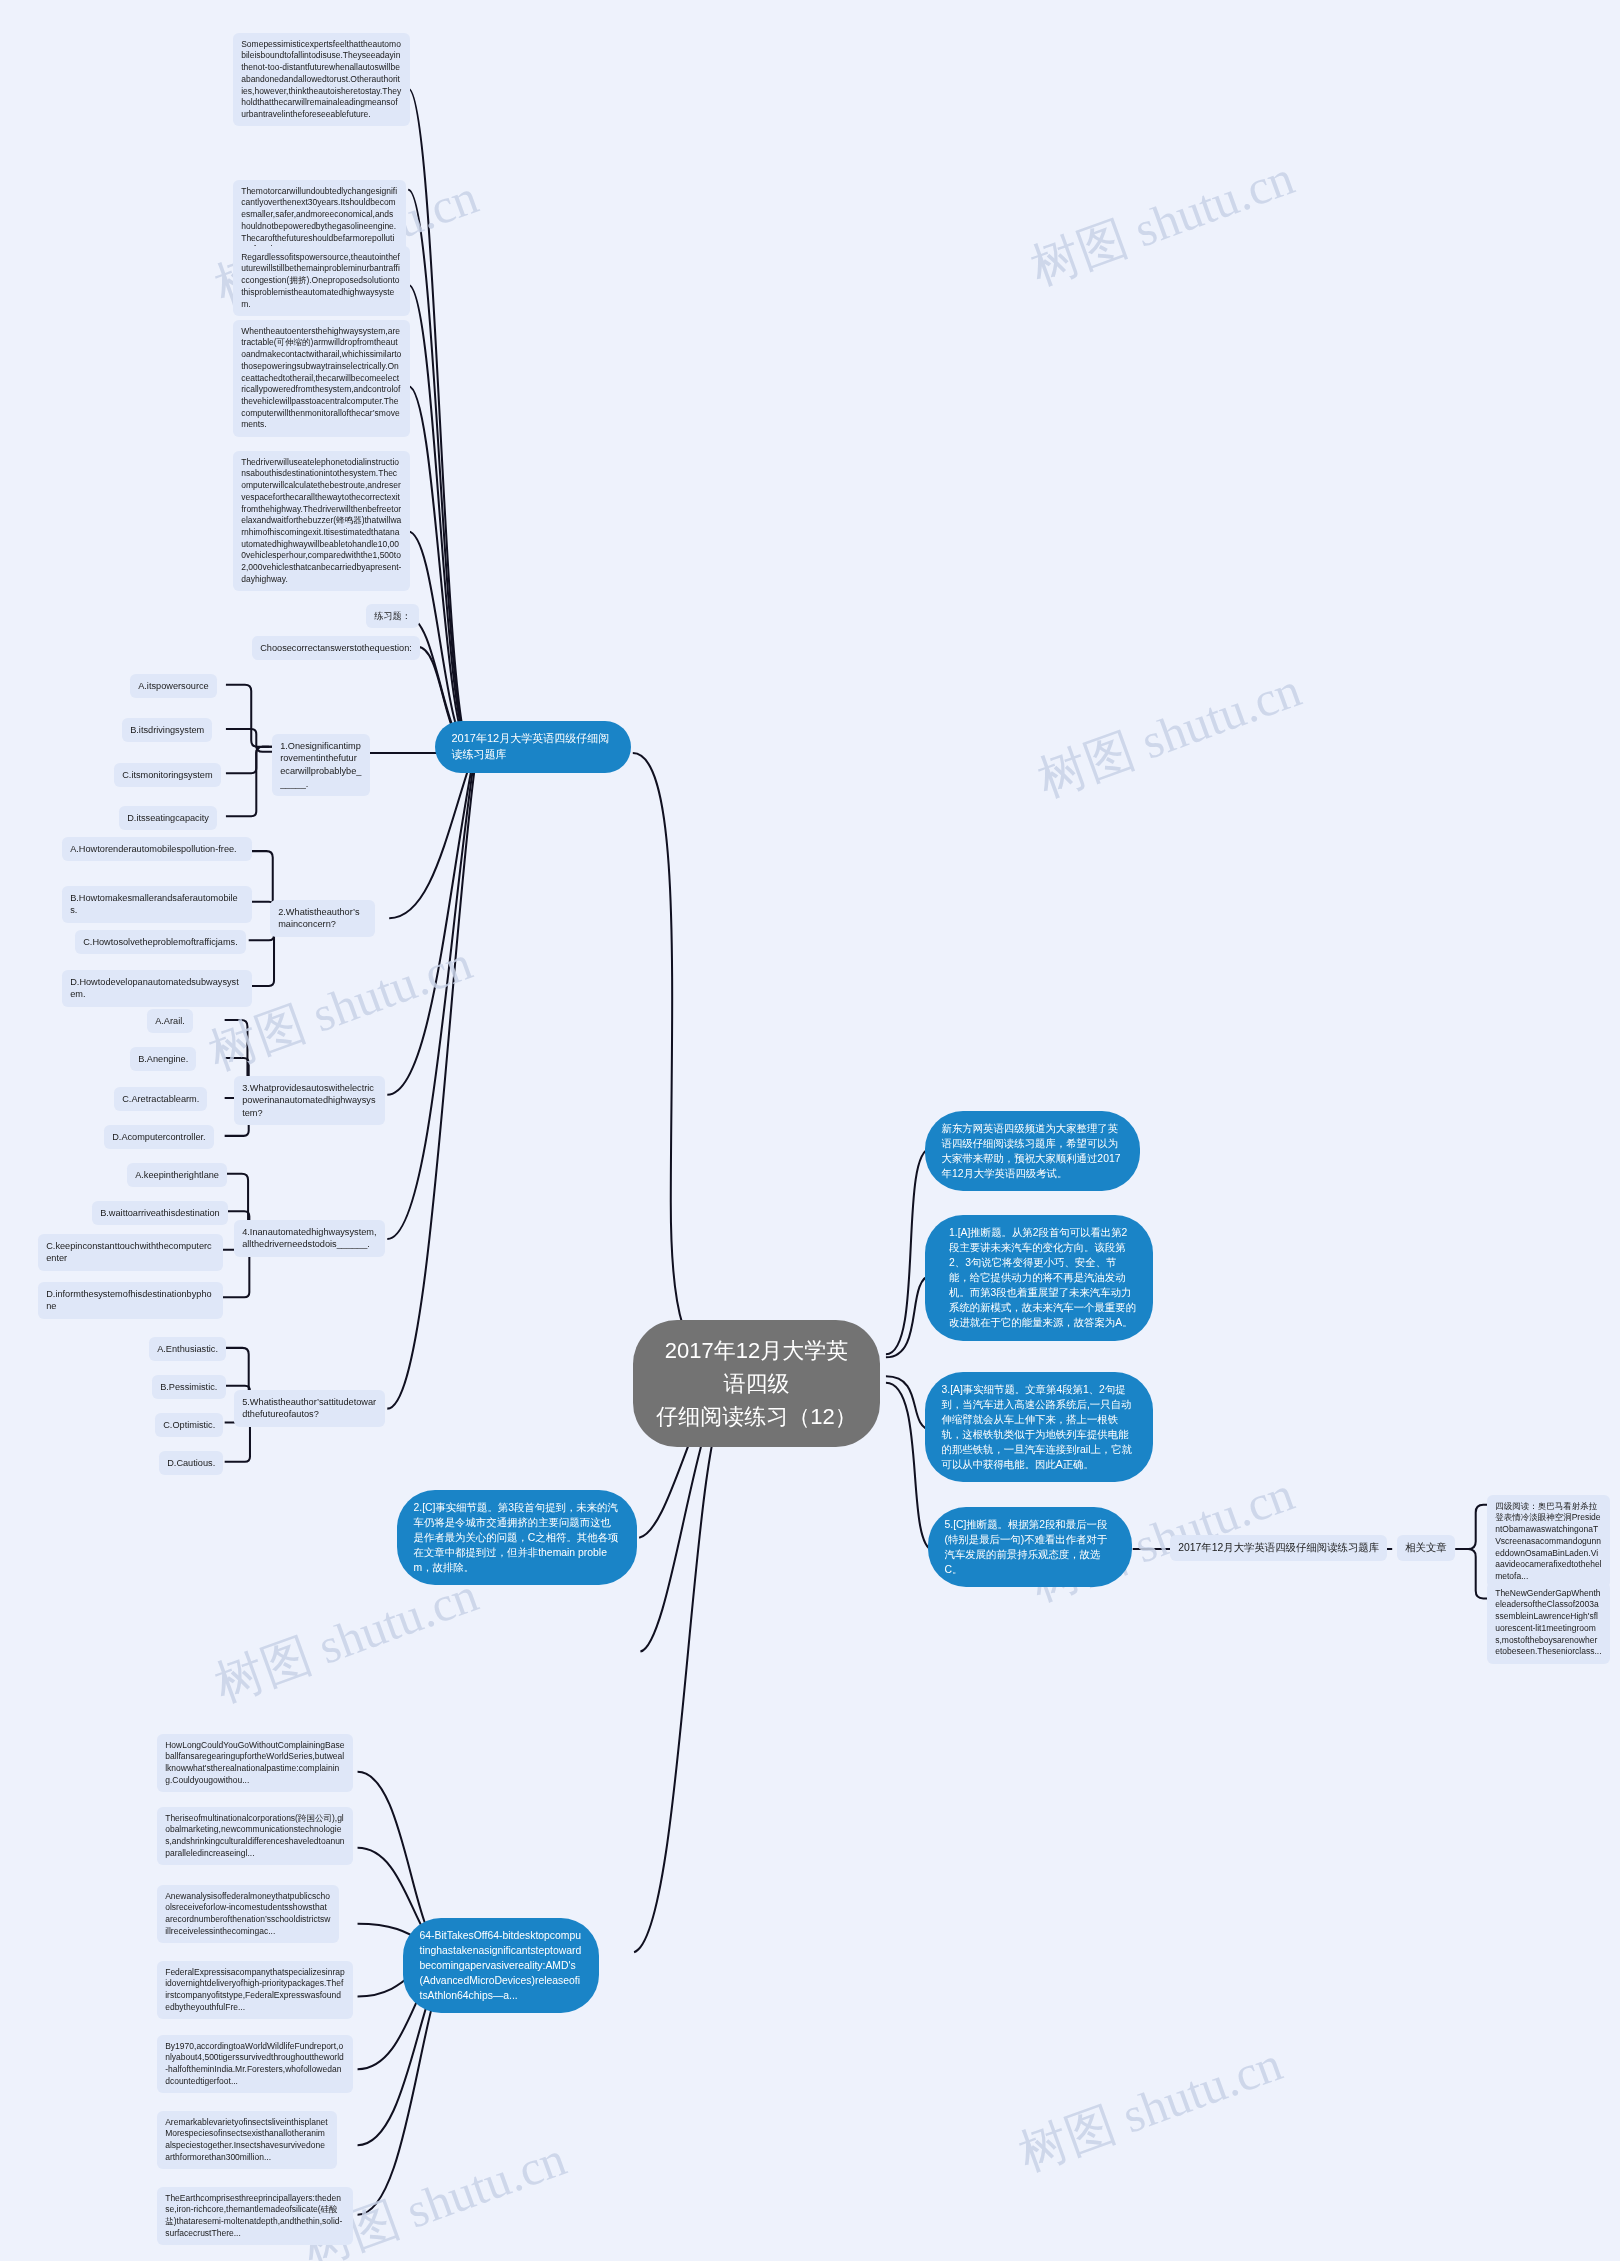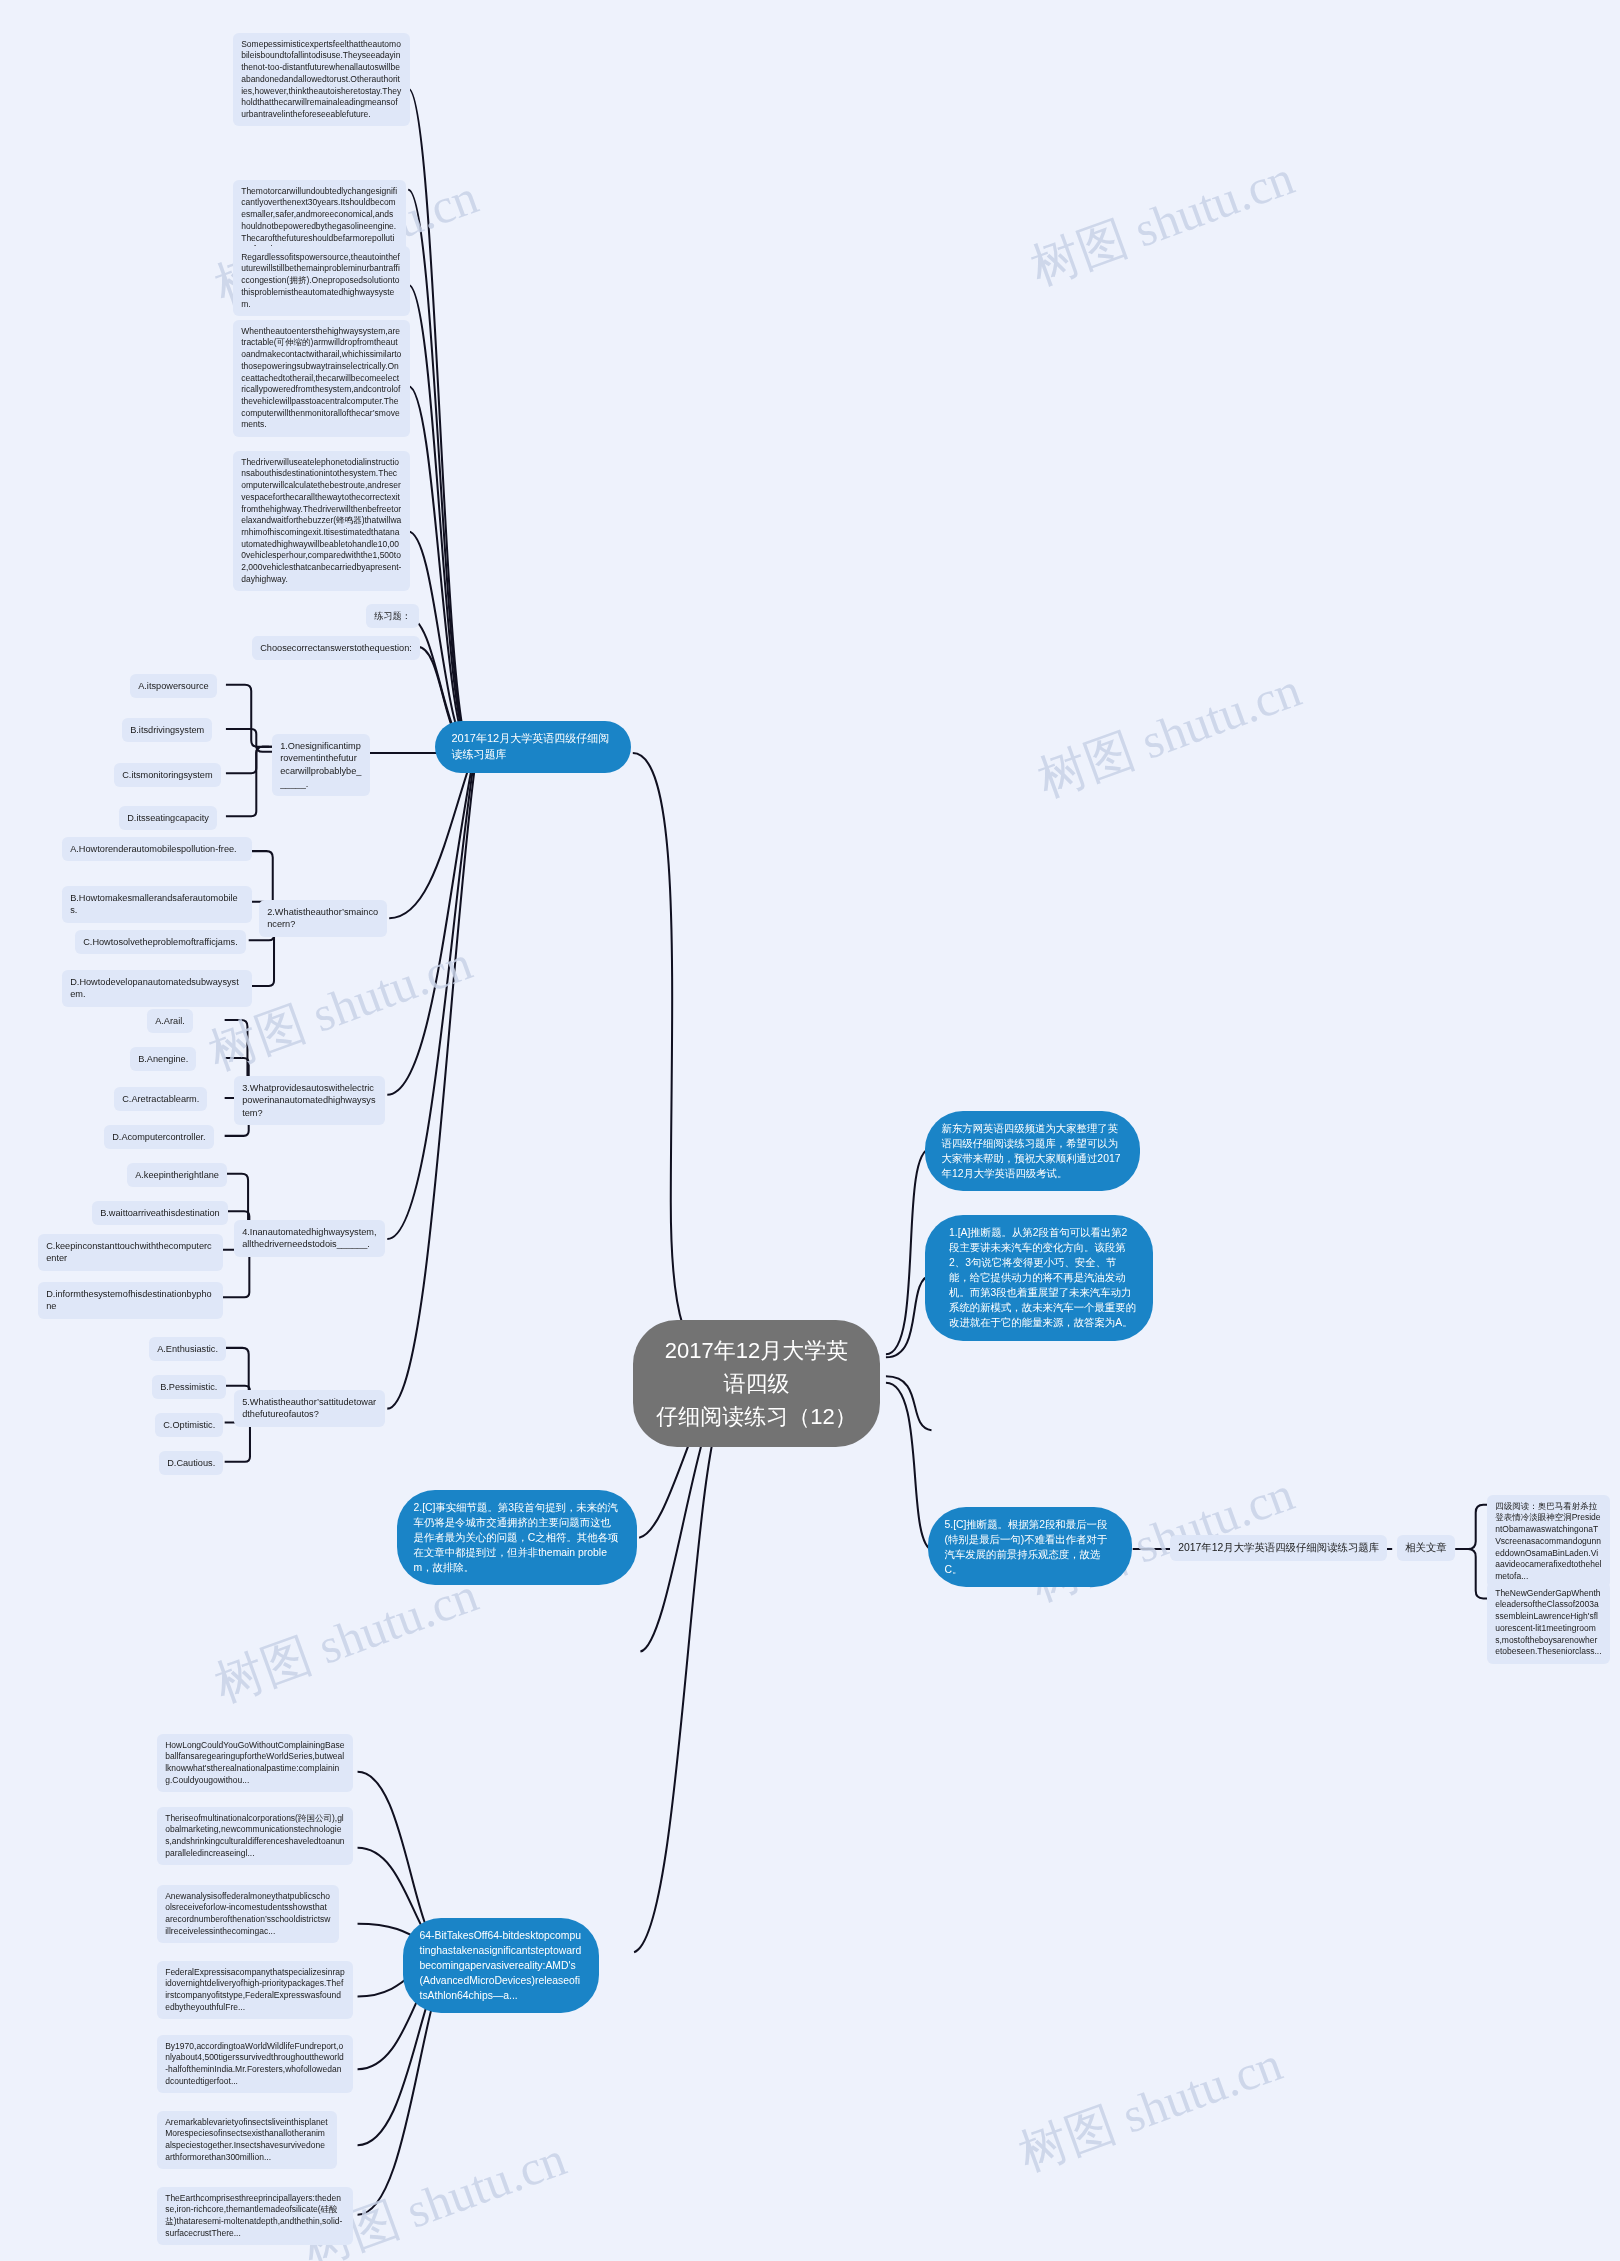--- a/index.html
+++ b/index.html
@@ -161,21 +161,21 @@
   <div class="node chip f14" style="left:130px;top:674px;">A.itspowersource</div>
   <div class="node chip f14" style="left:122px;top:718px;">B.itsdrivingsystem</div>
   <div class="node chip f14" style="left:114px;top:763px;">C.itsmonitoringsystem</div>
   <div class="node chip f14" style="left:119px;top:806px;">D.itsseatingcapacity</div>
   <div class="node chip f14" style="left:272px;top:734px;width:98px;">1.Onesignificantimprovementinthefuturecarwillprobablybe______.</div>
 
   <div class="node chip f14" style="left:62px;top:837px;width:190px;">A.Howtorenderautomobilespollution-free.</div>
   <div class="node chip f14" style="left:62px;top:886px;width:190px;">B.Howtomakesmallerandsaferautomobiles.</div>
   <div class="node chip f14" style="left:75px;top:930px;">C.Howtosolvetheproblemoftrafficjams.</div>
   <div class="node chip f14" style="left:62px;top:970px;width:190px;">D.Howtodevelopanautomatedsubwaysystem.</div>
-  <div class="node chip f14" style="left:259px;top:900px;width:128px;">2.Whatistheauthor’smainconcern?</div>
+  <div class="node chip f14" style="left:270px;top:900px;width:105px;">2.Whatistheauthor’smainconcern?</div>
 
   <div class="node chip f14" style="left:147px;top:1009px;">A.Arail.</div>
   <div class="node chip f14" style="left:130px;top:1047px;">B.Anengine.</div>
   <div class="node chip f14" style="left:114px;top:1087px;">C.Aretractablearm.</div>
   <div class="node chip f14" style="left:104px;top:1125px;">D.Acomputercontroller.</div>
   <div class="node chip f14" style="left:234px;top:1076px;width:151px;">3.Whatprovidesautoswithelectricpowerinanautomatedhighwaysystem?</div>
 
   <div class="node chip f14" style="left:127px;top:1163px;">A.keepintherightlane</div>
   <div class="node chip f14" style="left:92px;top:1201px;">B.waittoarriveathisdestination</div>
   <div class="node chip f14" style="left:38px;top:1234px;width:185px;">C.keepinconstanttouchwiththecomputercenter</div>
@@ -189,20 +189,21 @@
   <div class="node chip f14" style="left:234px;top:1390px;width:151px;">5.Whatistheauthor’sattitudetowardthefutureofautos?</div>
 
   <div class="node pill f17" style="left:435px;top:721px;width:196px;">2017年12月大学英语四级仔细阅读练习题库</div>
 
   <div class="node root" style="left:633px;top:1320px;width:247px;white-space:pre-line;">2017年12月大学英语四级
 仔细阅读练习（12）</div>
 
   <div class="node pill f16" style="left:925px;top:1111px;width:215px;">新东方网英语四级频道为大家整理了英语四级仔细阅读练习题库，希望可以为大家带来帮助，预祝大家顺利通过2017年12月大学英语四级考试。</div>
 
   <div class="node pill f16" style="left:925px;top:1215px;width:228px;padding-left:24px;">1.[A]推断题。从第2段首句可以看出第2段主要讲未来汽车的变化方向。该段第2、3句说它将变得更小巧、安全、节能，给它提供动力的将不再是汽油发动机。而第3段也着重展望了未来汽车动力系统的新模式，故未来汽车一个最重要的改进就在于它的能量来源，故答案为A。</div>
+  <div class="node pill f16" style="left:925px;top:1372px;width:228px;">3.[A]事实细节题。文章第4段第1、2句提到，当汽车进入高速公路系统后,一只自动伸缩臂就会从车上伸下来，搭上一根铁轨，这根铁轨类似于为地铁列车提供电能的那些铁轨，一旦汽车连接到rail上，它就可以从中获得电能。因此A正确。</div>
   <div class="node pill f16" style="left:928px;top:1507px;width:204px;">5.[C]推断题。根据第2段和最后一段(特别是最后一句)不难看出作者对于汽车发展的前景持乐观态度，故选C。</div>
   <div class="node pill f16" style="left:397px;top:1490px;width:240px;">2.[C]事实细节题。第3段首句提到，未来的汽车仍将是令城市交通拥挤的主要问题而这也是作者最为关心的问题，C之相符。其他各项在文章中都提到过，但并非themain problem，故排除。</div>
 
   <div class="node chip f16" style="left:1170px;top:1535px;">2017年12月大学英语四级仔细阅读练习题库</div>
   <div class="node chip f16" style="left:1397px;top:1535px;">相关文章</div>
   <div class="node chip f13" style="left:1487px;top:1495px;width:123px;">四级阅读：奥巴马看射杀拉登表情冷淡眼神空洞PresidentObamawaswatchingonaTVscreenasacommandogunneddownOsamaBinLaden.Viaavideocamerafixedtothehelmetofa...</div>
   <div class="node chip f13" style="left:1487px;top:1582px;width:123px;">TheNewGenderGapWhentheleadersoftheClassof2003assembleinLawrenceHigh'sfluorescent-lit1meetingrooms,mostoftheboysarenowheretobeseen.Theseniorclass...</div>
 
   <div class="node chip f13" style="left:157px;top:1734px;width:196px;">HowLongCouldYouGoWithoutComplainingBaseballfansaregearingupfortheWorldSeries,butweallknowwhat'stherealnationalpastime:complaining.Couldyougowithou...</div>
   <div class="node chip f13" style="left:157px;top:1807px;width:196px;">Theriseofmultinationalcorporations(跨国公司),globalmarketing,newcommunicationstechnologies,andshrinkingculturaldifferenceshaveledtoanunparalleledincreaseingl...</div>

